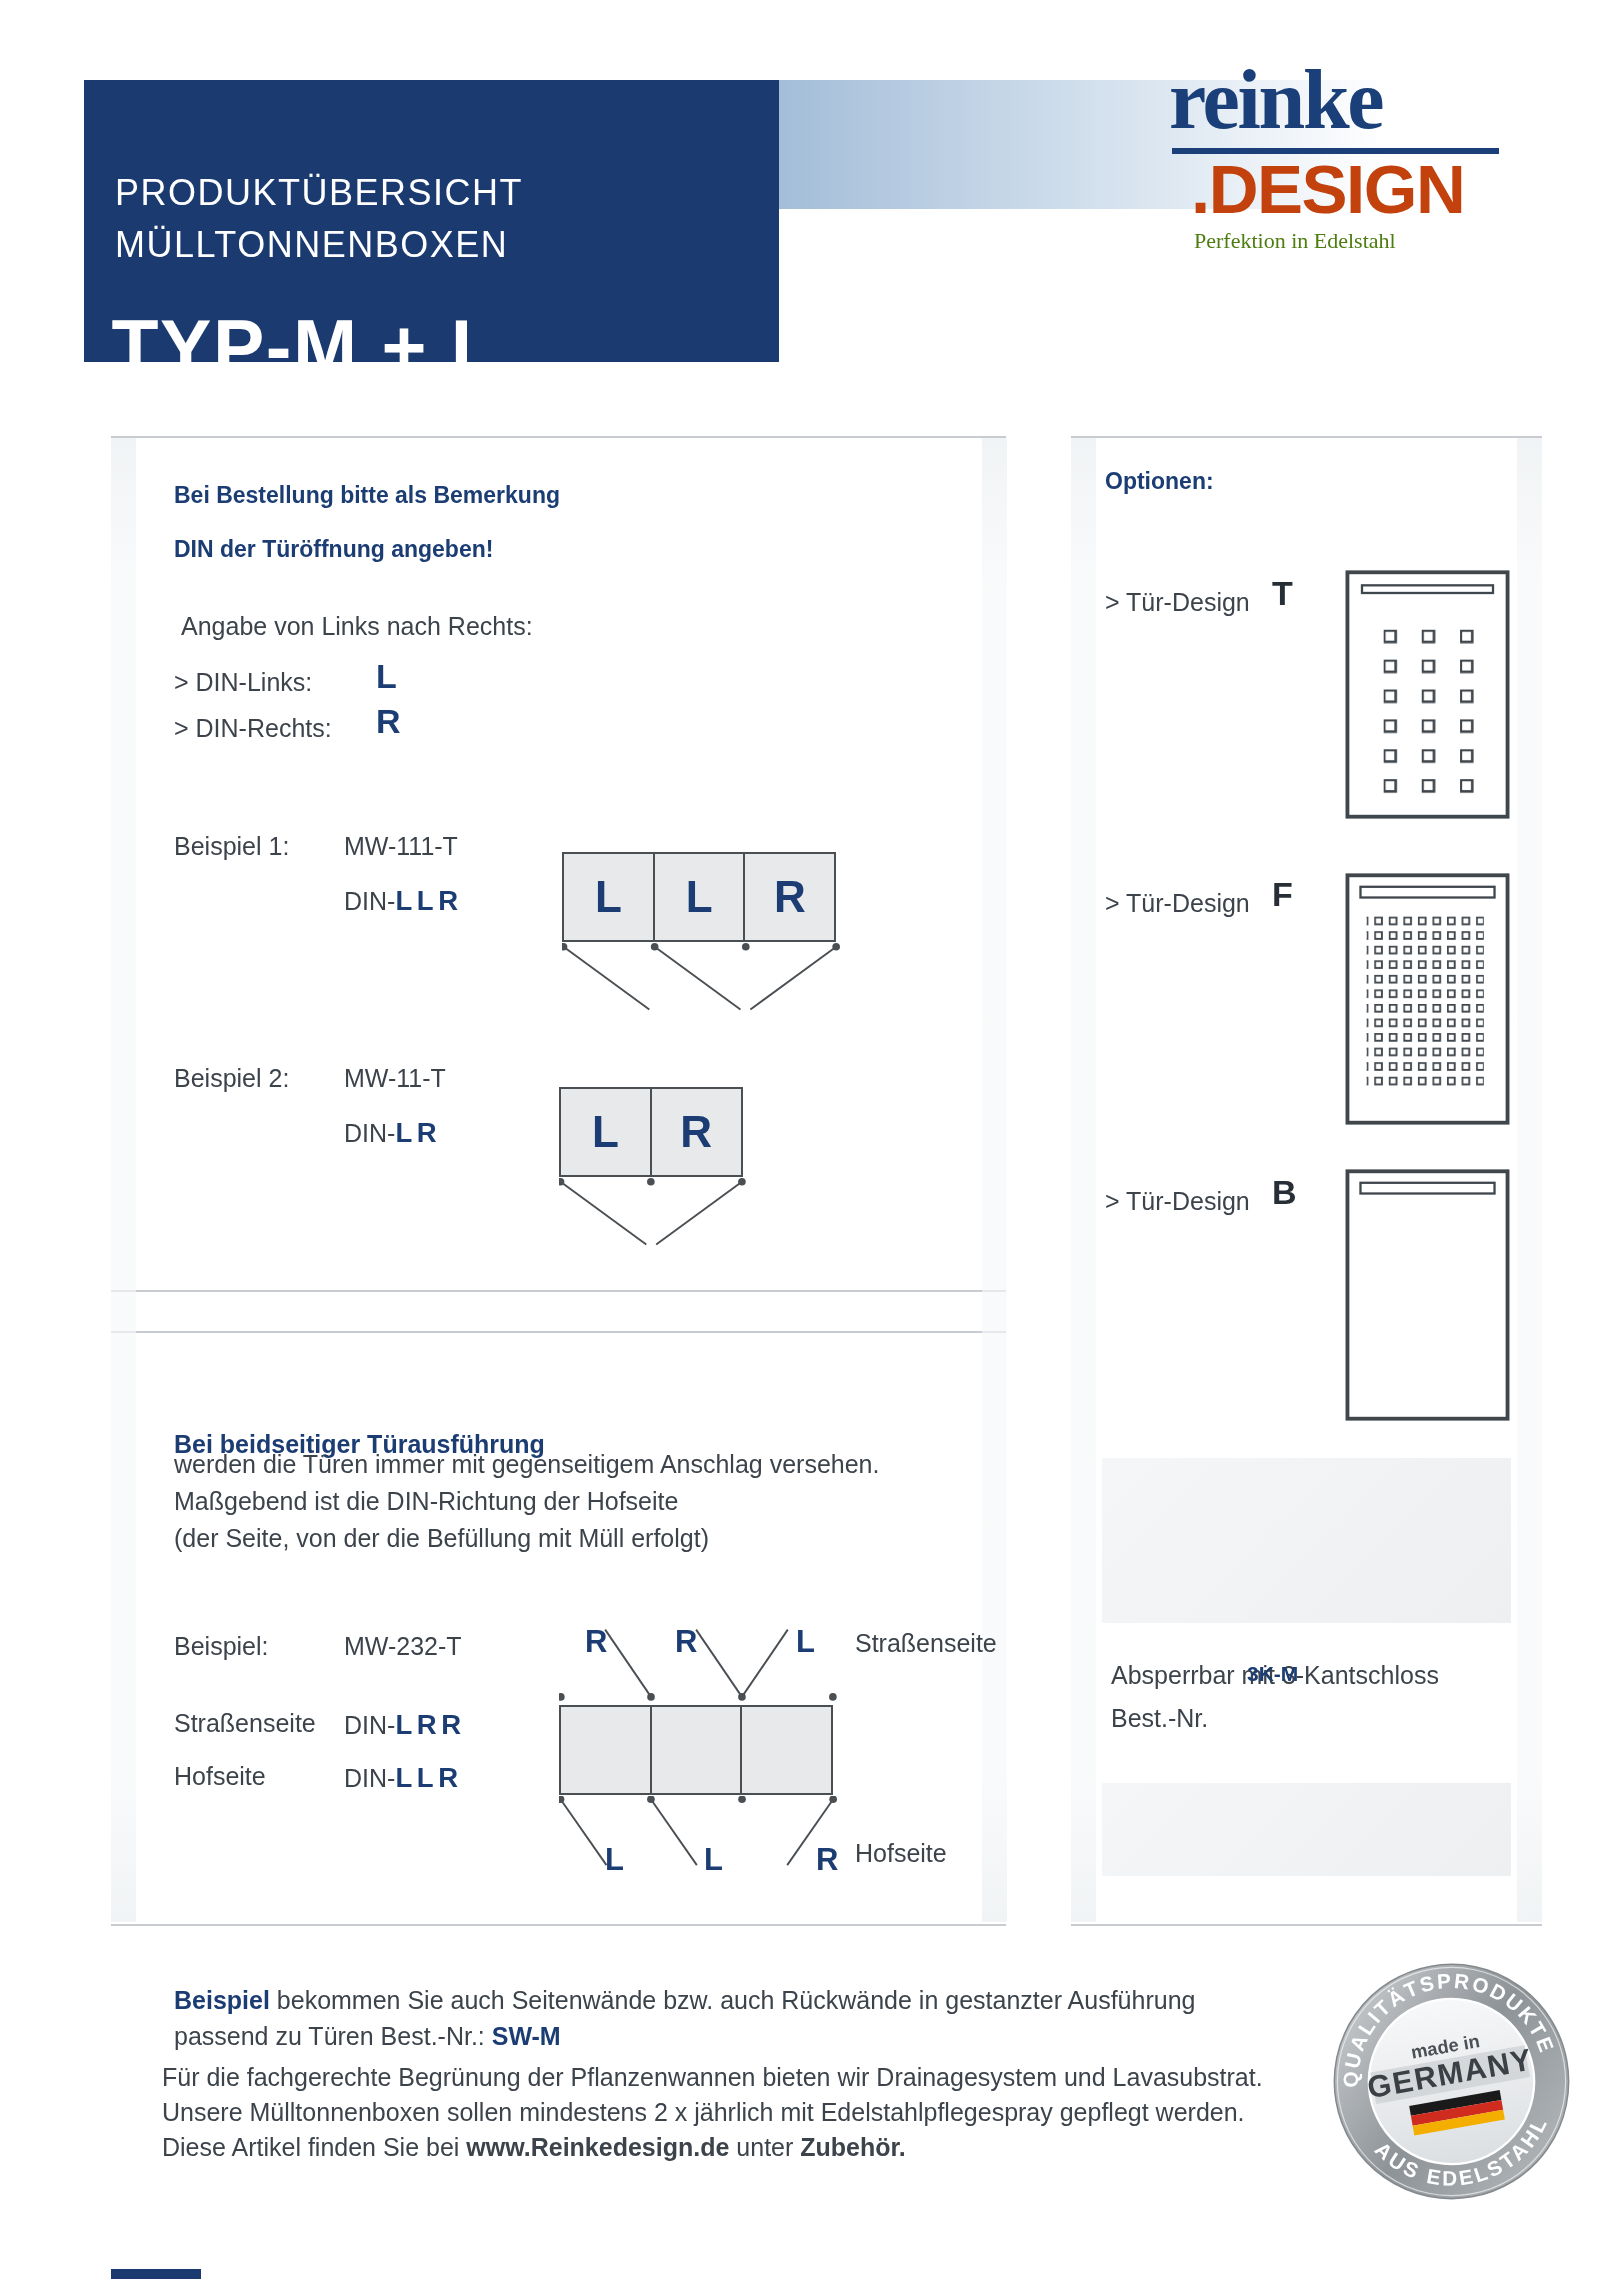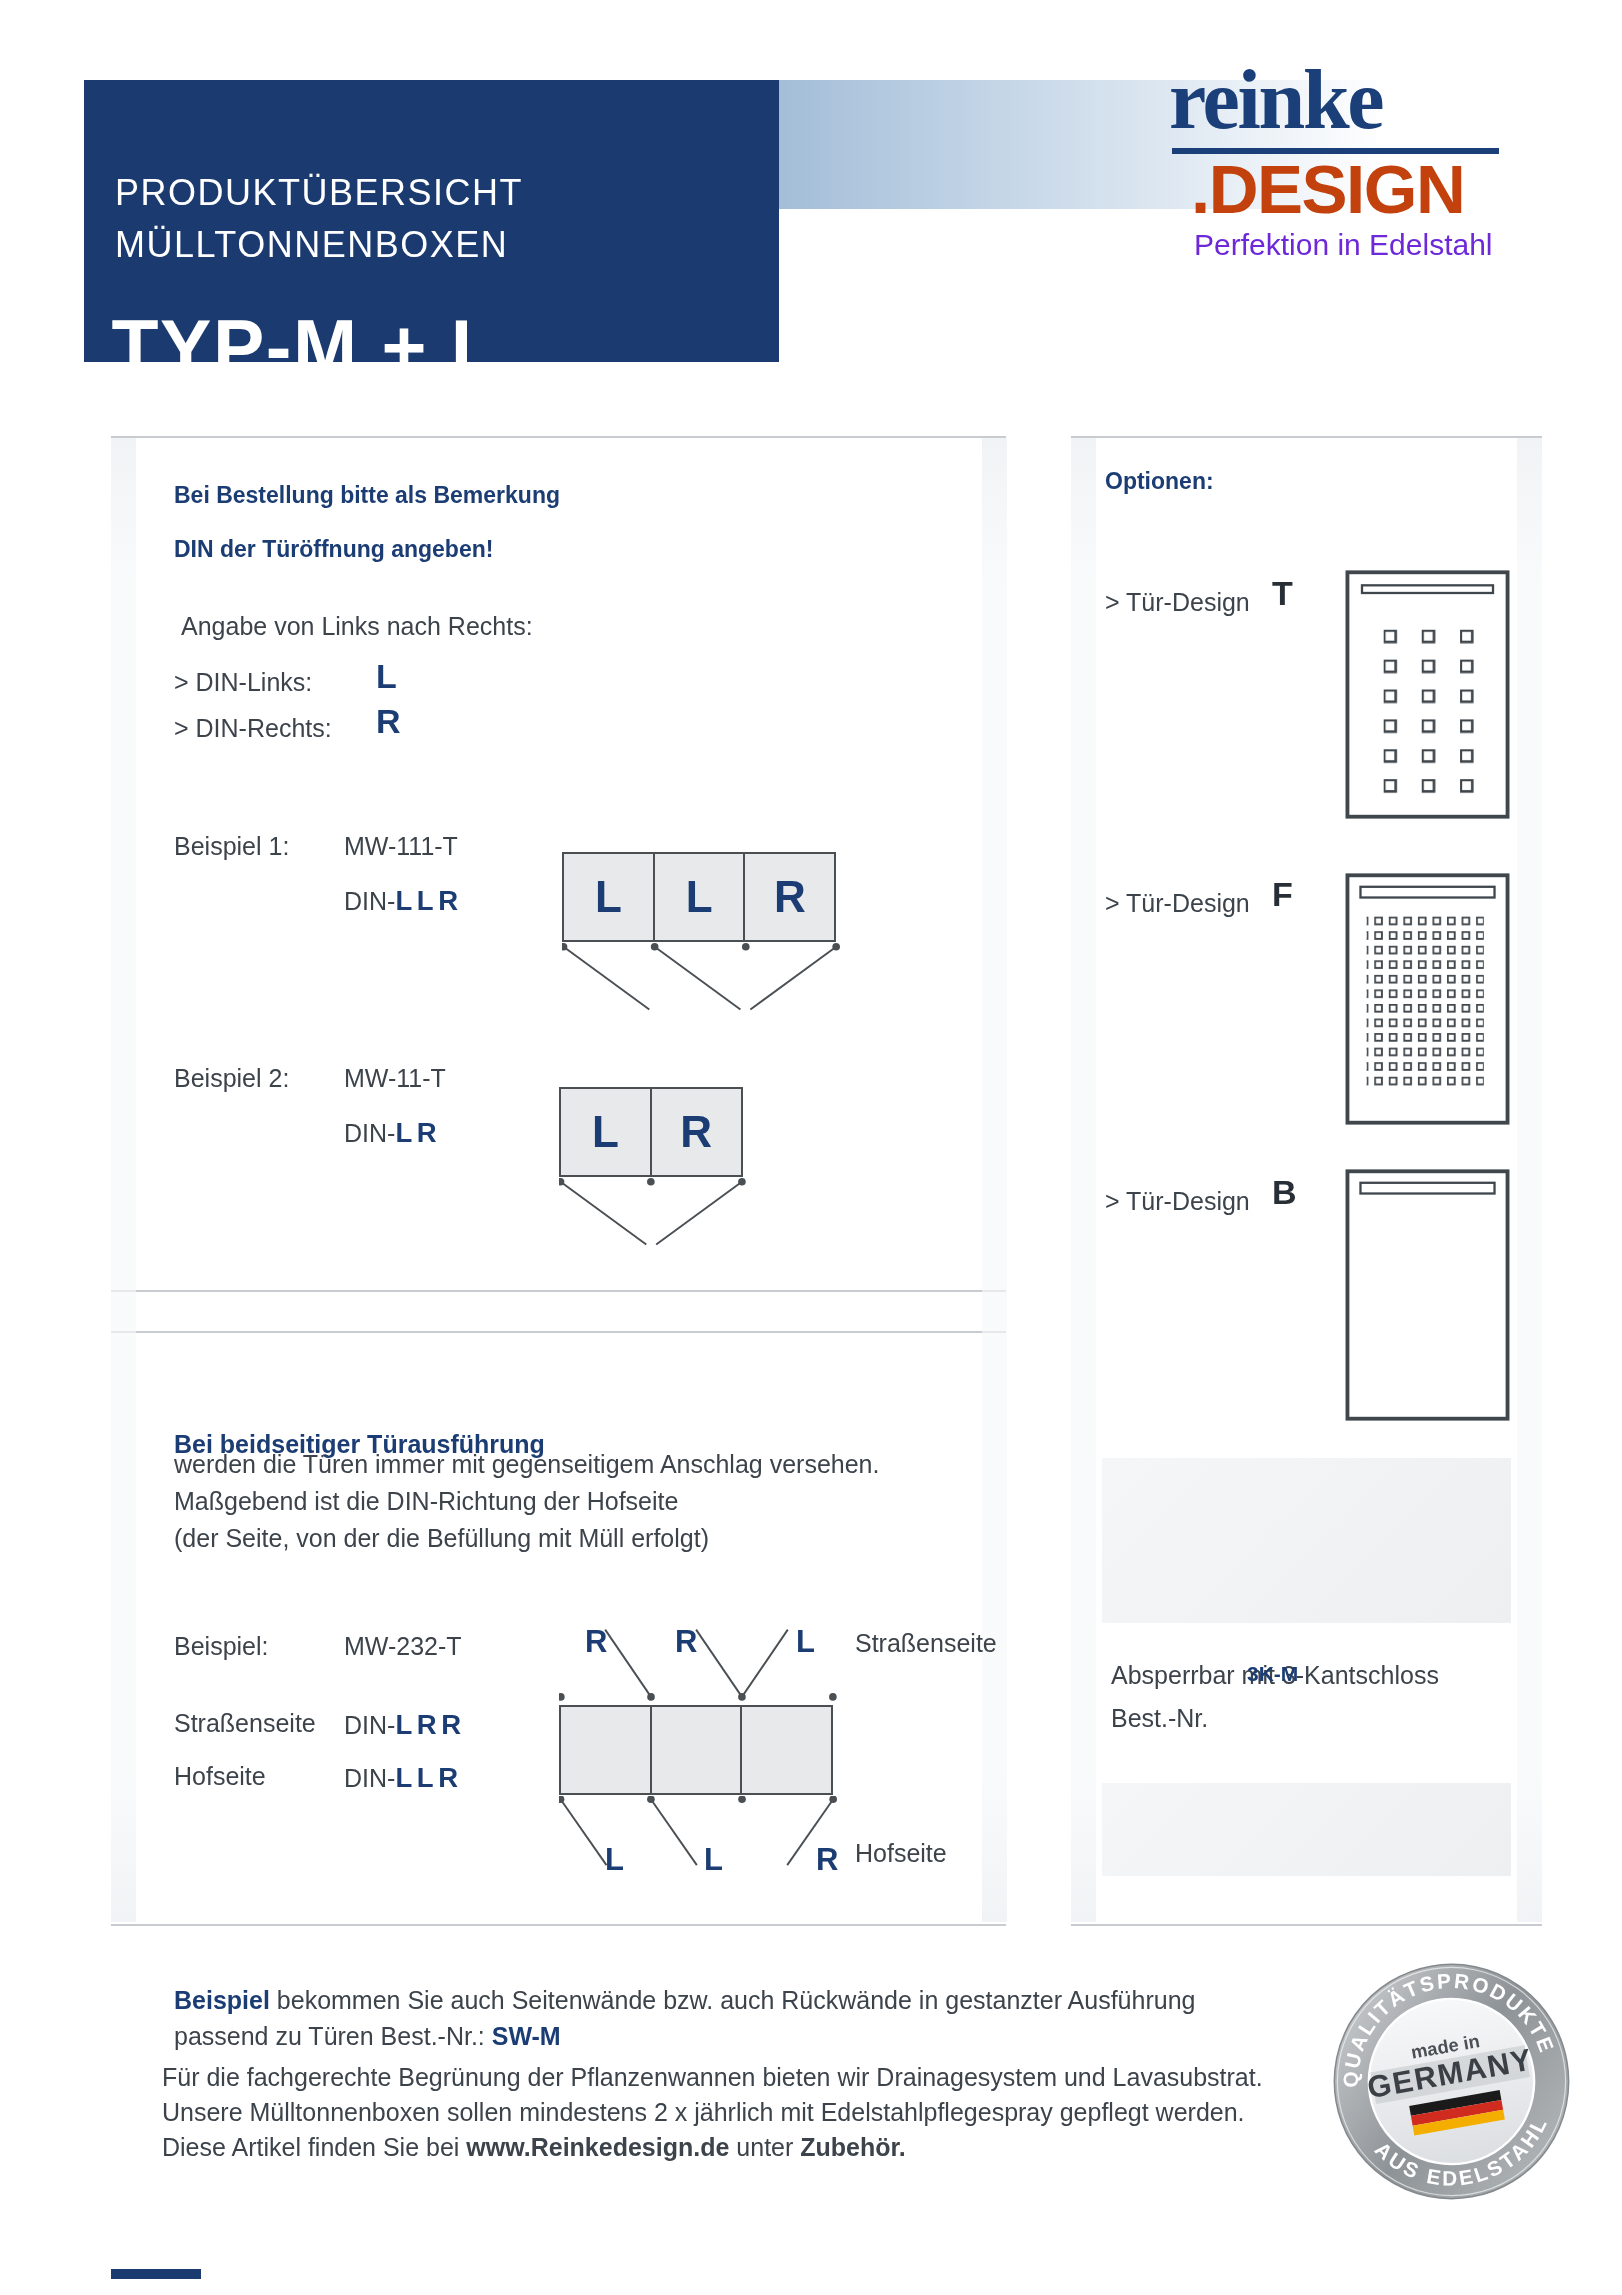--- a/index.html
+++ b/index.html
@@ -16,21 +16,21 @@
   
   .header-box{position:absolute;left:84px;top:80px;width:695px;height:282px;background:#1a3a70;color:#fff;}
   .grad-band{position:absolute;left:777px;top:80px;width:846px;height:129px;
              background:linear-gradient(90deg,#a3bdd8 0%,#c9d9e9 30%,#ffffff 72%);}
   .kicker{position:absolute;left:31px;font-size:36px;letter-spacing:1.5px;font-weight:400;}
   .sheet-title{position:absolute;left:27.5px;top:223px;font-size:77px;font-weight:bold;letter-spacing:1.5px;}
   
   .logo-primary{position:absolute;left:1169px;top:58px;font-size:84px;font-weight:bold;color:#1b4079;letter-spacing:-2.3px;line-height:1;font-family:Liberation Serif, serif;}
   .logo-rule{position:absolute;left:1172px;top:148px;width:327px;height:6.1px;background:#1b4079;}
   .logo-secondary{position:absolute;left:1191px;top:155px;font-size:69px;font-weight:bold;color:#c2410c;letter-spacing:-1.5px;line-height:1;}
-  .logo-tagline{position:absolute;left:1194px;top:228px;font-size:30px;color:#6d28d9;}
+  .logo-tagline{position:absolute;left:1194px;top:228px;font-size:22px;color:#4d7c0f;font-family:Liberation Serif, serif;}
   
   .dbox{width:93px;height:90px;box-sizing:border-box;border:2.3px solid #4a4f54;background:#e8e9ea;
         display:flex;align-items:center;justify-content:center;font-size:44px;font-weight:bold;color:#1b3d74;}
   .dbox + .dbox{margin-left:-2.3px;}
   .door-letter{position:absolute;font-size:31px;font-weight:bold;color:#1b3d74;}
   .value-letter{position:absolute;font-size:34px;font-weight:bold;color:#1b3d74;}
   .code{font-weight:bold;color:#1b3d74;letter-spacing:4.6px;font-size:27.5px;}
   .swing line{stroke:#4a4f54;stroke-width:2.5;}
   .swing circle{fill:#4a4f54;}
   

